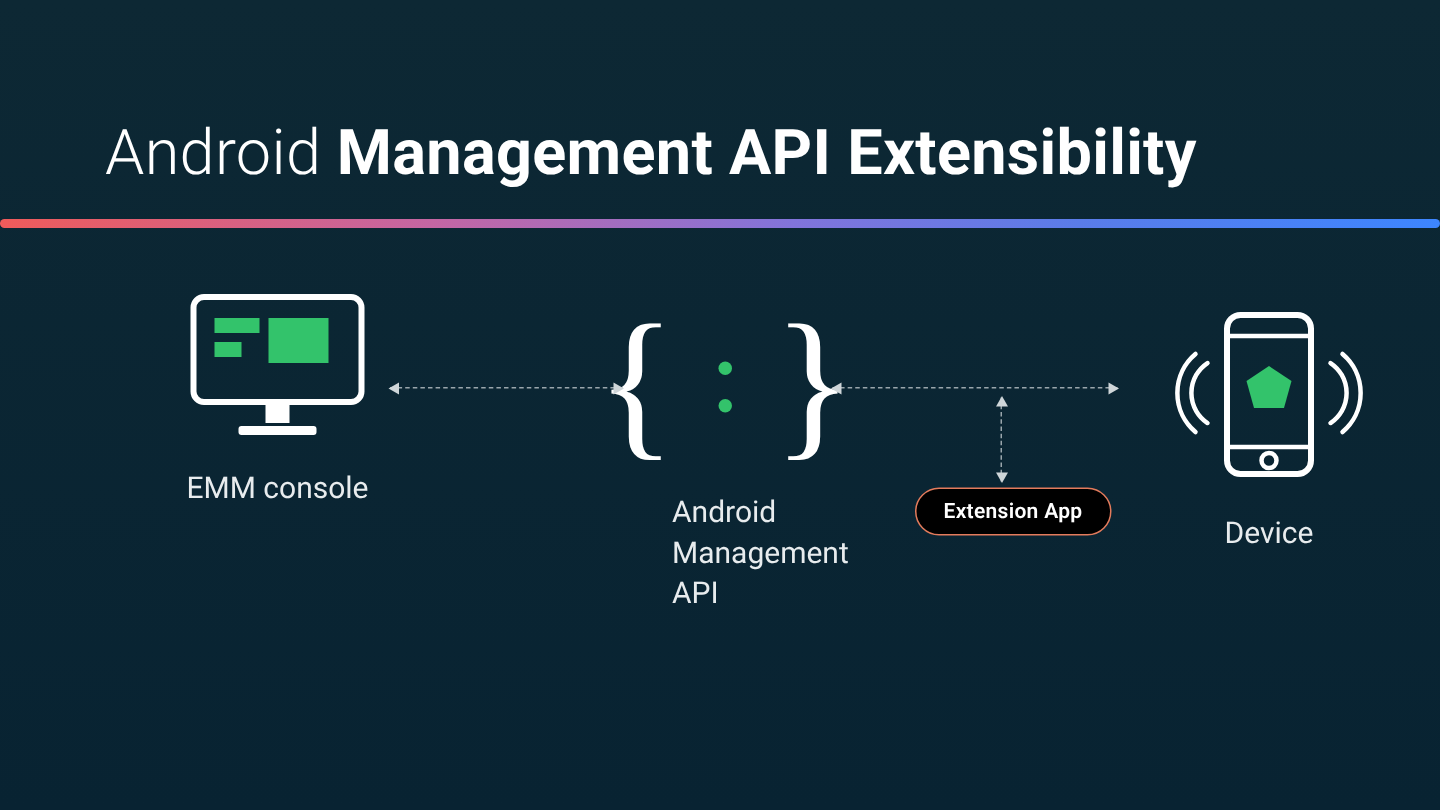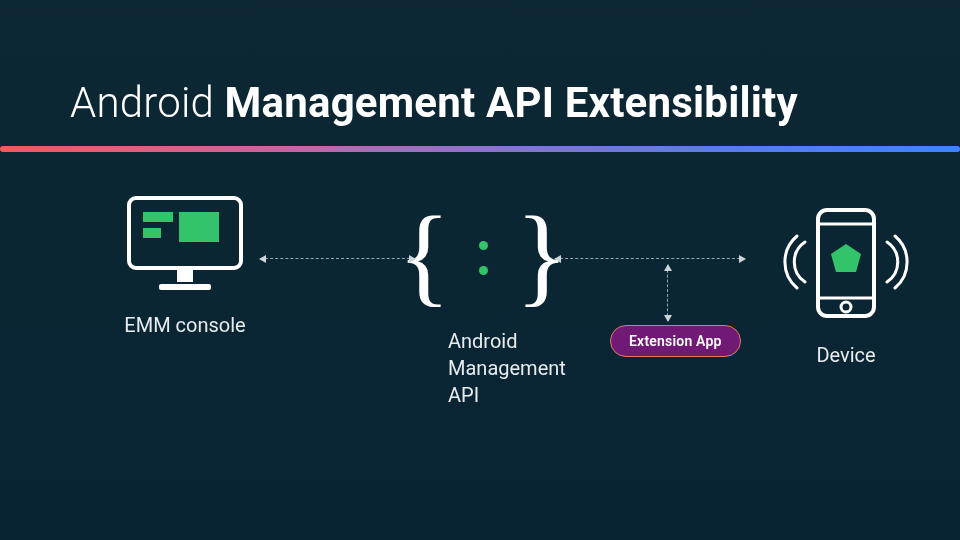--- a/index.html
+++ b/index.html
@@ -128,21 +128,21 @@
   #varr { left: 667px; top: 265px; height: 56px; }
 
   
   .pill {
     position: absolute;
     left: 610px;
     top: 325px;
     padding: 7px 18px;
     border: 1.5px solid #e37b5c;
     border-radius: 18px;
-    background: #701a75;
+    background: #000000;
     color: #fff;
     font-size: 14px;
     font-weight: 600;
     letter-spacing: 0.2px;
   }
 </style>
 </head>
 <body>
 
 <div class="slide">

